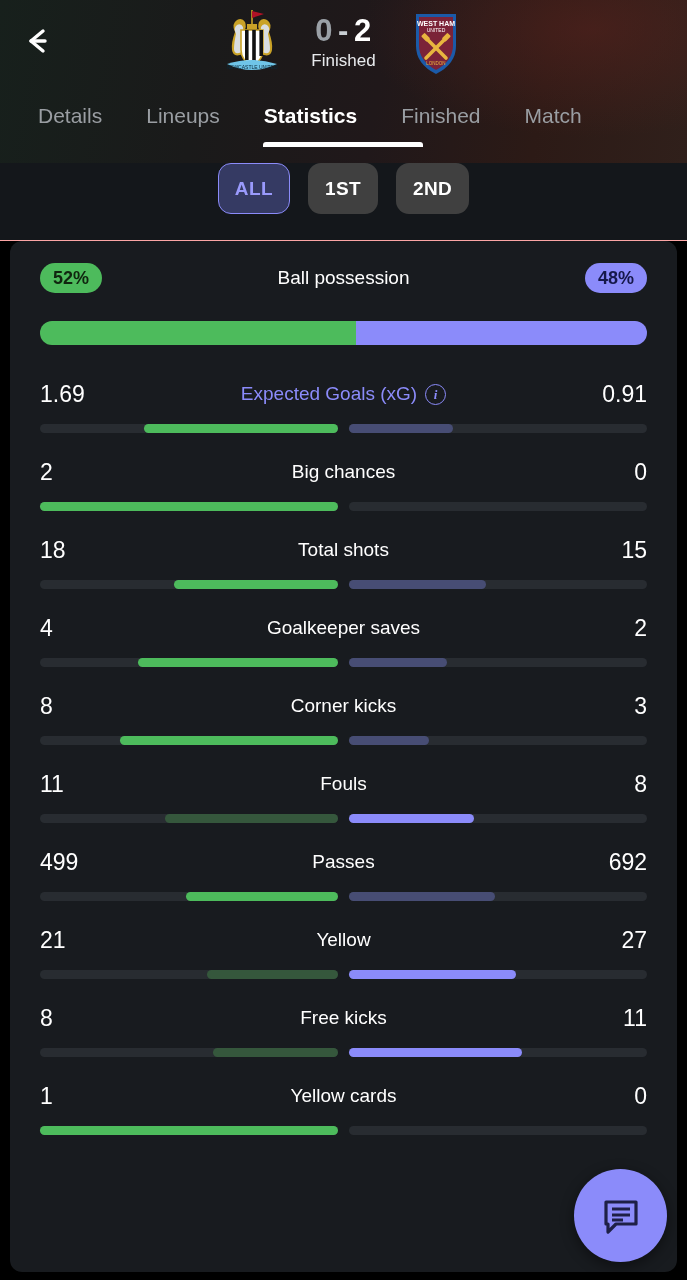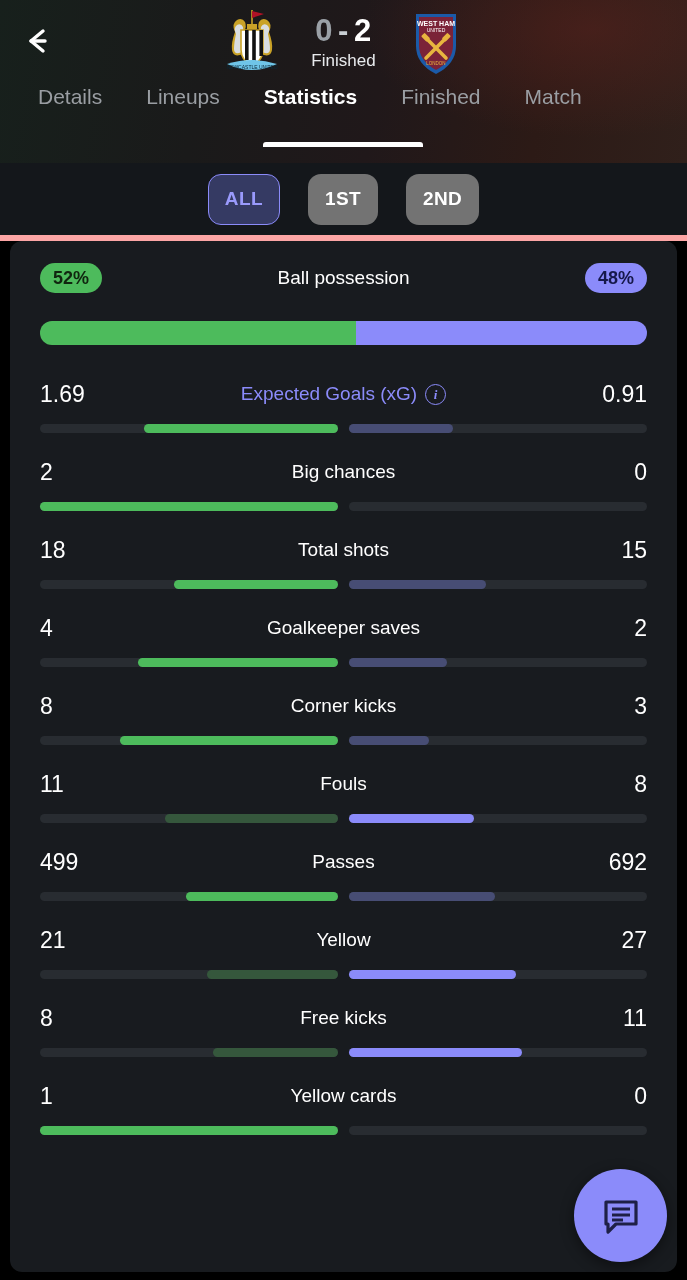--- a/index.html
+++ b/index.html
@@ -78,45 +78,45 @@
     gap: 0;
     overflow: hidden;
   }
   .tab {
     font-size: 21px;
     color: #9a9ea3;
     padding: 0 22px;
     white-space: nowrap;
     position: relative;
     height: 62px;
-    display: flex; 
+    display: flex; align-items: center;
     cursor: pointer;
   }
   .tab.active { color: #ffffff; font-weight: 700; }
   .tab-underline {
     position: absolute;
     left: 263px; bottom: 0;
     width: 160px; height: 5px;
     background: #ffffff;
     border-radius: 3px 3px 0 0;
     z-index: 3;
   }
 
   
   .period-bar {
     height: 78px;
     background: #14171b;
-    display: flex; align-items: center; justify-content: center;
-    gap: 28px;
-    border-bottom: 6px solid #fca5a5;
+    display: flex; justify-content: center;
+    gap: 18px;
+    border-bottom: 1px solid #fca5a5;
   }
   .period-btn {
     min-width: 67px; height: 51px;
     border-radius: 13px;
-    background: #737373;
+    background: #404040;
     display: flex; align-items: center; justify-content: center;
     font-size: 19px; font-weight: 700; color: #ffffff;
     letter-spacing: .4px;
     padding: 0 16px;
     cursor: pointer;
     border: 1.5px solid transparent;
   }
   .period-btn.active {
     background: #353a63;
     border: 1.5px solid #8b8bfa;

